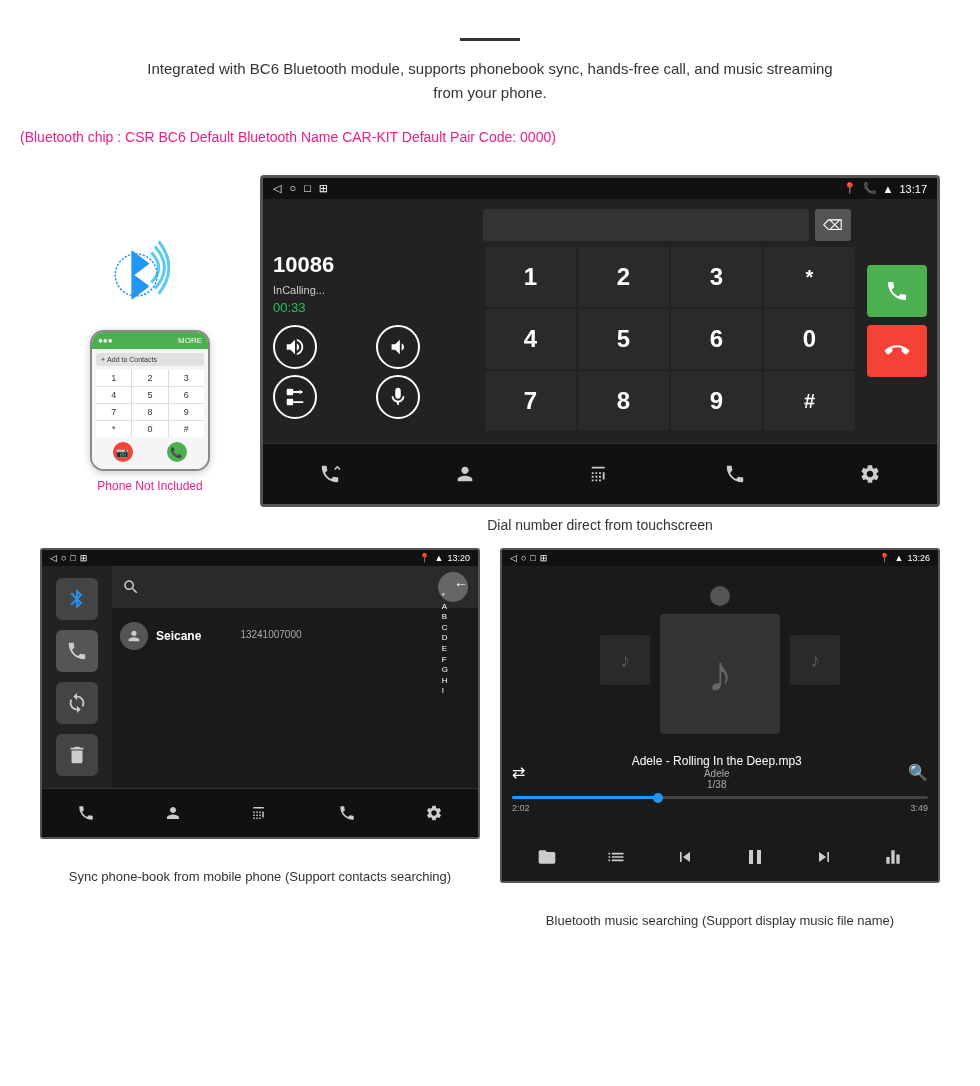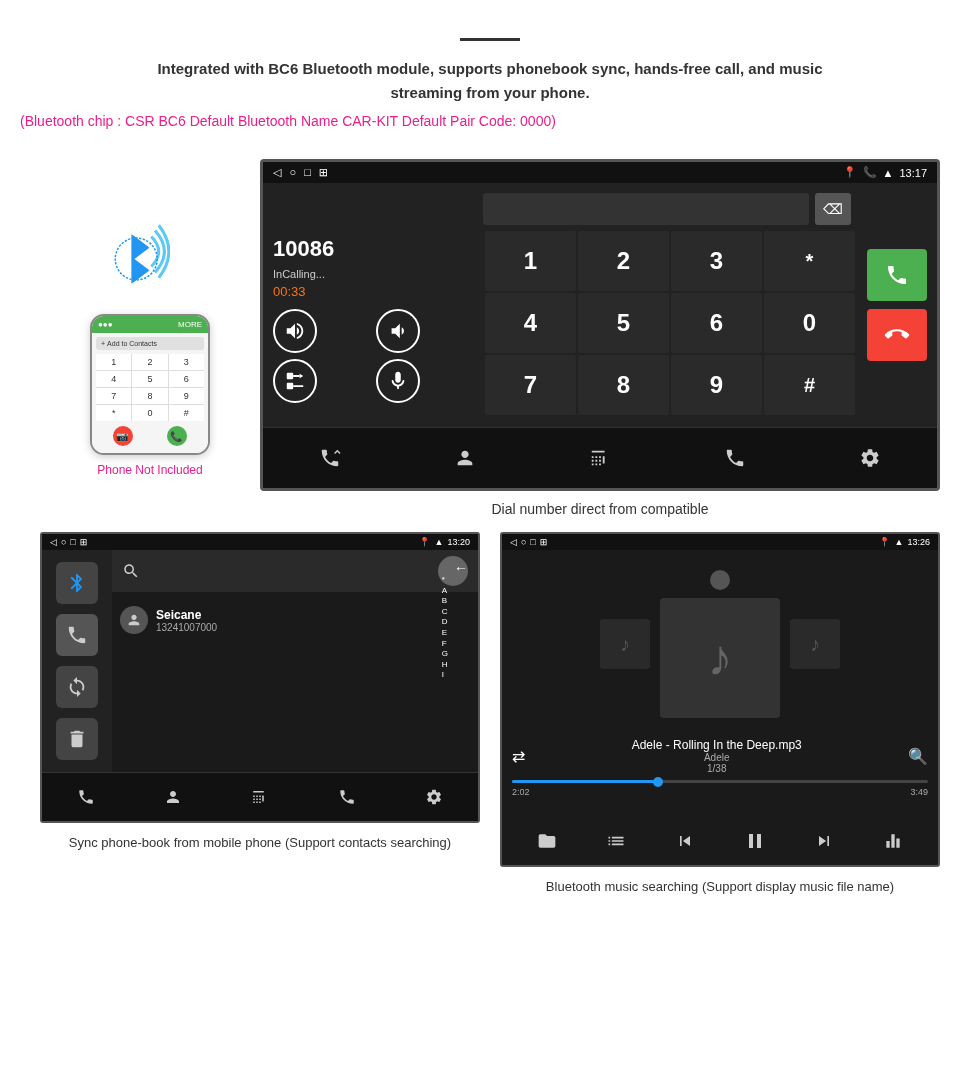--- a/index.html
+++ b/index.html
@@ -25,22 +25,21 @@
       width: 60px;
       height: 3px;
       background: #333;
       margin: 8px auto 16px;
     }
     .page-description {
       font-size: 15px;
       color: #333;
       line-height: 1.6;
       max-width: 700px;
-      margin: 0 auto 8px;
-      font-weight: bold;
+      margin: 0 auto 24px;
     }
     .specs-line {
       font-size: 14px;
       color: #e91e8c;
       text-align: left;
       margin-bottom: 20px;
     }
 
     
     .top-section {
@@ -192,21 +191,21 @@
       color: #fff;
       margin-bottom: 6px;
     }
     .dial-status {
       font-size: 11px;
       color: #ccc;
       margin-bottom: 4px;
     }
     .dial-timer {
       font-size: 13px;
-      color: #f97316;
+      color: #22c55e;
       margin-bottom: 10px;
     }
     .dial-action-btns {
       display: grid;
       grid-template-columns: 1fr 1fr;
       gap: 6px;
     }
     .dial-action-btn {
       width: 44px; height: 44px;
       border-radius: 50%;
@@ -394,23 +393,23 @@
       color: #fff;
     }
     .pb-avatar {
       width: 28px; height: 28px;
       background: #555;
       border-radius: 50%;
       display: flex; align-items: center; justify-content: center;
       color: #fff;
       font-size: 14px;
     }
-    .pb-contact-info { display: flex; flex-direction: column; }
+    .pb-contact-info { display: flex; flex-direction: row; }
     .pb-contact-name { font-size: 12px; font-weight: bold; color: #fff; }
-    .pb-contact-num { font-size: 10px; color: #aaa; }
+    .pb-contact-num { font-size: 10px; color: #aaa; margin-left: 39px; }
     .pb-alphabet {
       position: absolute;
       right: 30px;
       top: 25px;
       display: flex;
       flex-direction: column;
       font-size: 8px;
       color: #fff;
       gap: 1px;
       line-height: 1.2;
@@ -498,21 +497,21 @@
       color: #ccc;
       font-size: 16px;
       width: 32px; height: 32px;
       display: flex; align-items: center; justify-content: center;
     }
 
     .screenshot-caption {
       text-align: center;
       font-size: 13px;
       color: #333;
-      margin-top: 10px;
+      margin-top: 28px;
       padding: 0 10px;
       line-height: 1.5;
     }
 
     
     .music-controls {
       display: flex;
       justify-content: space-around;
       align-items: center;
       padding: 6px 10px;
@@ -705,21 +704,21 @@
               <path d="M6.62 10.79c1.44 2.83 3.76 5.14 6.59 6.59l2.2-2.2c.27-.27.67-.36 1.02-.24 1.12.37 2.33.57 3.57.57.55 0 1 .45 1 1V20c0 .55-.45 1-1 1-9.39 0-17-7.61-17-17 0-.55.45-1 1-1h3.5c.55 0 1 .45 1 1 0 1.25.2 2.45.57 3.57.11.35.03.74-.25 1.02l-2.2 2.2z"></path>
             </svg>
         </div>
         <div class="nav-icon">
           <svg width="22" height="22" viewBox="0 0 24 24" fill="#ccc">
               <path d="M19.14,12.94c0.04-0.3,0.06-0.61,0.06-0.94c0-0.32-0.02-0.64-0.07-0.94l2.03-1.58c0.18-0.14,0.23-0.41,0.12-0.61 l-1.92-3.32c-0.12-0.22-0.37-0.29-0.59-0.22l-2.39,0.96c-0.5-0.38-1.03-0.7-1.62-0.94L14.4,2.81c-0.04-0.24-0.24-0.41-0.48-0.41 h-3.84c-0.24,0-0.43,0.17-0.47,0.41L9.25,5.35C8.66,5.59,8.12,5.92,7.63,6.29L5.24,5.33c-0.22-0.08-0.47,0-0.59,0.22L2.74,8.87 C2.62,9.08,2.66,9.34,2.86,9.48l2.03,1.58C4.84,11.36,4.8,11.69,4.8,12s0.02,0.64,0.07,0.94l-2.03,1.58 c-0.18,0.14-0.23,0.41-0.12,0.61l1.92,3.32c0.12,0.22,0.37,0.29,0.59,0.22l2.39-0.96c0.5,0.38,1.03,0.7,1.62,0.94l0.36,2.54 c0.05,0.24,0.24,0.41,0.48,0.41h3.84c0.24,0,0.44-0.17,0.47-0.41l0.36-2.54c0.59-0.24,1.13-0.56,1.62-0.94l2.39,0.96 c0.22,0.08,0.47,0,0.59-0.22l1.92-3.32c0.12-0.22,0.07-0.47-0.12-0.61L19.14,12.94z M12,15.6c-1.98,0-3.6-1.62-3.6-3.6 s1.62-3.6,3.6-3.6s3.6,1.62,3.6,3.6S13.98,15.6,12,15.6z"></path>
             </svg>
         </div>
       </div>
     </div>
-    <div class="screen-caption">Dial number direct from compatible</div>
+    <div class="screen-caption">Dial number direct from touchscreen</div>
   </div>
 </div>
 
 <div class="bottom-screenshots">
 
   <div class="screenshot-item">
     <div class="small-screen">
 
       <div class="small-status-bar">
         <div class="small-status-left">

